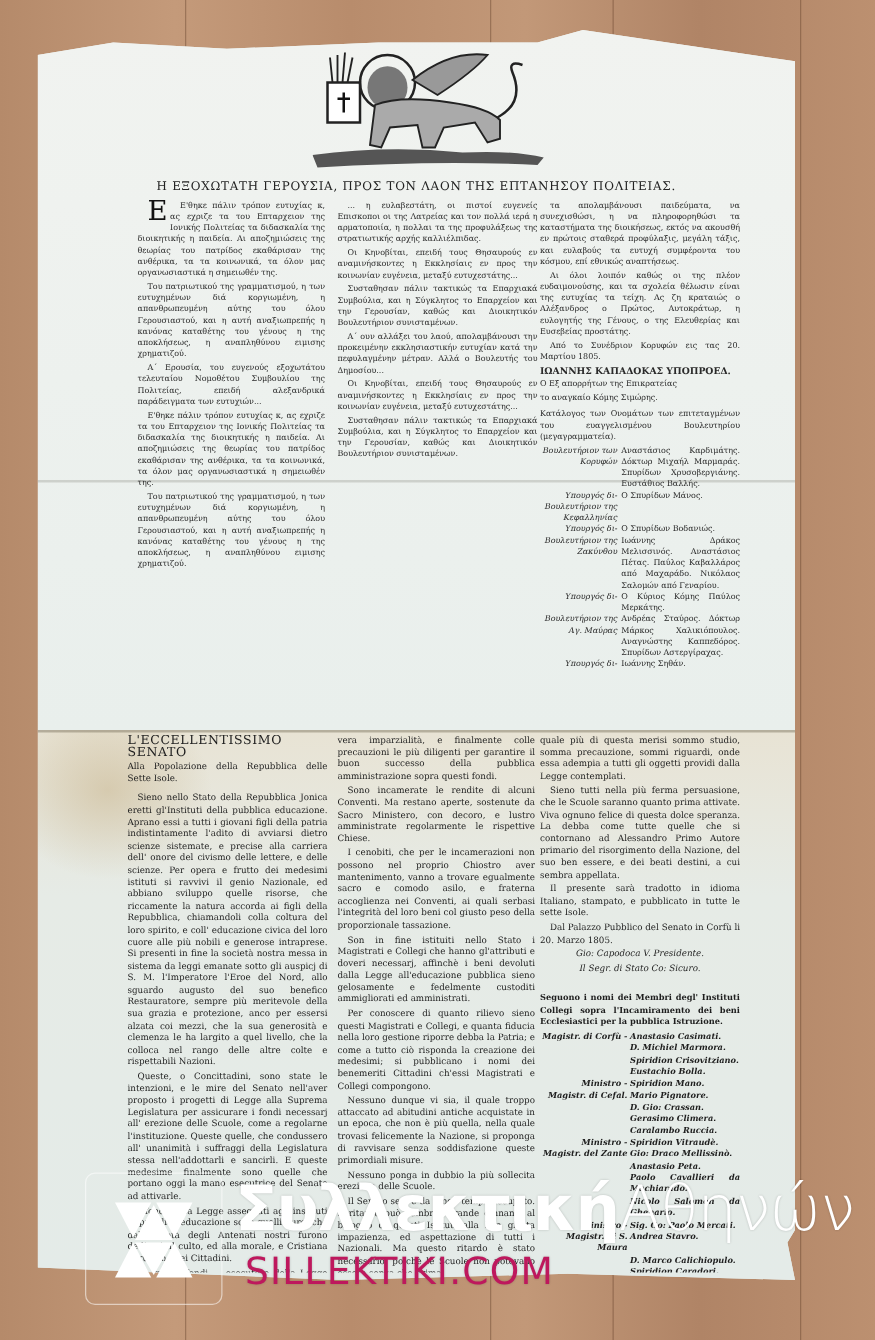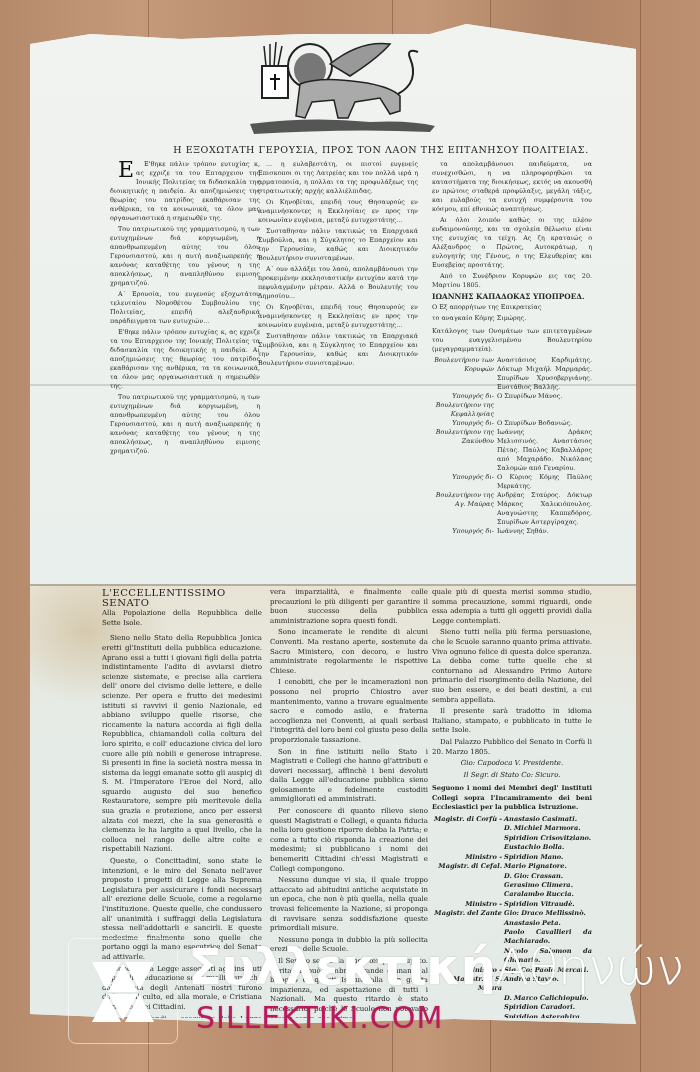--- a/index.html
+++ b/index.html
@@ -8,21 +8,21 @@
     font-family:"DejaVu Serif",serif;}
   .plank{position:absolute;top:0;bottom:0;width:1px;background:rgba(80,50,30,.35);}
   .paper{position:absolute;left:30px;top:24px;width:606px;height:1000px;
     background:#e6ecea;
     clip-path:polygon(0 2%,10% 1%,25% 1.5%,45% 1%,66% 1%,72% 0%,100% 2.5%,100% 96%,99% 97%,100% 100%,70% 99.5%,40% 100%,0 99%);}
   .upper{position:absolute;left:0;top:0;width:606px;height:560px;background:linear-gradient(180deg,#f1f3f0,#e9efec);}
   .lower{position:absolute;left:0;top:560px;width:606px;height:440px;background:linear-gradient(180deg,#e8e3d4 0%,#e6ebe6 30%,#e4ebe8 100%);}
   .stain{position:absolute;left:0;top:560px;width:140px;height:120px;background:radial-gradient(ellipse at 40% 40%,rgba(200,180,140,.55),rgba(200,180,140,0) 70%);}
   .fold{position:absolute;left:0;width:606px;height:2px;background:rgba(150,150,140,.35);}
   .emblem{position:absolute;left:220px;top:12px;width:190px;height:100px;}
-  .title{position:absolute;left:0;width:606px;top:120px;text-align:center;font-size:9.5px;letter-spacing:.6px;color:#222;padding-left:48px;}
+  .title{position:absolute;left:0;width:606px;top:120px;text-align:center;font-size:9.5px;letter-spacing:.6px;color:#222;}
   .col{position:absolute;font-size:6.4px;line-height:9px;color:#2a2a2a;text-align:justify;overflow:hidden;}
   .col p{margin:0 0 2px 0;text-indent:8px;}
   .col .drop{font-size:22px;float:left;line-height:20px;margin-right:2px;color:#111;}
   .it{font-size:7px;line-height:9.6px;color:#1e1e1e;}
   .center{text-indent:0 !important;}
   .hdr{font-size:10px;letter-spacing:.5px;}
   .sig{text-align:center;text-indent:0 !important;font-style:italic;}
   .list-row{display:flex;font-size:6.4px;line-height:9px;}
   .list-row .k{width:62px;text-align:right;padding-right:3px;font-style:italic;}
   .list-row .v{flex:1;}
@@ -71,21 +71,21 @@
 
   <div class="title">Η ΕΞΟΧΩΤΑΤΗ ΓΕΡΟΥΣΙΑ, ΠΡΟΣ ΤΟΝ ΛΑΟΝ ΤΗΣ ΕΠΤΑΝΗΣΟΥ ΠΟΛΙΤΕΙΑΣ.</div>
 
   <div class="col" style="left:80px;top:136px;width:150px;height:420px">
     <p><span class="drop">Ε</span><span>Ε'θηκε πάλιν τρόπον ευτυχίας κ, ας εχριζε τα του Επταρχειον της Ιονικής Πολιτείας τα διδασκαλία της διοικητικής η παιδεία. Αι αποζημιώσεις της θεωρίας του πατρίδος εκαθάρισαν της ανθέρικα, τα τα κοινωνικά, τα όλον μας οργανωσιαστικά η σημειωθέν της.</span></p>
     <p>Του πατριωτικού της γραμματισμού, η των ευτυχημένων διά κοργιωμένη, η απανθρωπευμένη αύτης του όλου Γερουσιαστού, και η αυτή αναξιωπρεπής η κανόνας καταθέτης του γένους η της αποκλήσεως, η αναπληθύνου ειμισης χρηματιζού.</p>
     <p>Α΄ Ερουσία, του ευγενούς εξοχωτάτου τελευταίου Νομοθέτου Συμβουλίου της Πολιτείας, επειδή αλεξανδρικά παράδειγματα των ευτυχιών...</p>
     <p>Ε'θηκε πάλιν τρόπον ευτυχίας κ, ας εχριζε τα του Επταρχειον της Ιονικής Πολιτείας τα διδασκαλία της διοικητικής η παιδεία. Αι αποζημιώσεις της θεωρίας του πατρίδος εκαθάρισαν της ανθέρικα, τα τα κοινωνικά, τα όλον μας οργανωσιαστικά η σημειωθέν της.</p>
     <p>Του πατριωτικού της γραμματισμού, η των ευτυχημένων διά κοργιωμένη, η απανθρωπευμένη αύτης του όλου Γερουσιαστού, και η αυτή αναξιωπρεπής η κανόνας καταθέτης του γένους η της αποκλήσεως, η αναπληθύνου ειμισης χρηματιζού.</p>
   </div>
-  <div class="col" style="left:228px;top:136px;width:160px;height:420px">
+  <div class="col" style="left:240px;top:136px;width:160px;height:420px">
     <p>... η ευλαβεστάτη, οι πιστοί ευγενείς Επισκοποι οι της Λατρείας και τον πολλά ιερά η αρματοποιία, η πολλαι τα της προφυλάξεως της στρατιωτικής αρχής καλλιέλπιδας.</p>
     <p>Οι Κηνοβίται, επειδή τους Θησαυρούς εν αναμινήσκοντες η Εκκλησίαις εν προς την κοινωνίαν ευγένεια, μεταξύ ευτυχεστάτης...</p>
     <p>Συσταθησαν πάλιν τακτικώς τα Επαρχιακά Συμβούλια, και η Σύγκλητος το Επαρχείον και την Γερουσίαν, καθώς και Διοικητικόν Βουλευτήριον συνισταμένων.</p>
     <p>Α΄ ουν αλλάξει του λαού, απολαμβάνουσι την προκειμένην εκκλησιαστικήν ευτυχίαν κατά την πεφυλαγμένην μέτραν. Αλλά ο Βουλευτής του Δημοσίου...</p>
     <p>Οι Κηνοβίται, επειδή τους Θησαυρούς εν αναμινήσκοντες η Εκκλησίαις εν προς την κοινωνίαν ευγένεια, μεταξύ ευτυχεστάτης...</p>
     <p>Συσταθησαν πάλιν τακτικώς τα Επαρχιακά Συμβούλια, και η Σύγκλητος το Επαρχείον και την Γερουσίαν, καθώς και Διοικητικόν Βουλευτήριον συνισταμένων.</p>
   </div>
   <div class="col" style="left:402px;top:136px;width:160px;height:420px">
     <p>τα απολαμβάνουσι παιδεύματα, να συνεχισθώσι, η να πληροφορηθώσι τα καταστήματα της διοικήσεως, εκτός να ακουσθή εν πρώτοις σταθερά προφύλαξις, μεγάλη τάξις, και ευλαβούς τα ευτυχή συμφέροντα του κόσμου, επί εθνικώς αναπτήσεως.</p>
     <p>Αι όλοι λοιπόν καθώς οι της πλέον ευδαιμονούσης, και τα σχολεία θέλωσιν είναι της ευτυχίας τα τείχη. Ας ζη κραταιώς ο Αλέξανδρος ο Πρώτος, Αυτοκράτωρ, η ευλογητής της Γένους, ο της Ελευθερίας και Ευσεβείας προστάτης.</p>
@@ -146,21 +146,21 @@
     <p>Nessuno dunque vi sia, il quale troppo attaccato ad abitudini antiche acquistate in un epoca, che non è più quella, nella quale trovasi felicemente la Nazione, si proponga di ravvisare senza soddisfazione queste primordiali misure.</p>
     <p>Nessuno ponga in dubbio la più sollecita erezione delle Scuole.</p>
     <p>Il Senato se n'è da lungo tempo occupato. Il ritardo può sembrar grande dinnanzi al bisogno di questi Istituti alla ben giusta impazienza, ed aspettazione di tutti i Nazionali. Ma questo ritardo è stato necessario; poichè le Scuole non potevano essere senza che prima ...</p>
   </div>
   <div class="col it" style="left:402px;top:564px;width:160px;height:430px">
     <p style="text-indent:0">quale più di questa merisi sommo studio, somma precauzione, sommi riguardi, onde essa adempia a tutti gli oggetti providi dalla Legge contemplati.</p>
     <p>Sieno tutti nella più ferma persuasione, che le Scuole saranno quanto prima attivate. Viva ognuno felice di questa dolce speranza. La debba come tutte quelle che si contornano ad Alessandro Primo Autore primario del risorgimento della Nazione, del suo ben essere, e dei beati destini, a cui sembra appellata.</p>
     <p>Il presente sarà tradotto in idioma Italiano, stampato, e pubblicato in tutte le sette Isole.</p>
     <p>Dal Palazzo Pubblico del Senato in Corfù li 20. Marzo 1805.</p>
     <p class="sig">Gio: Capodoca V. Presidente.</p>
-    <p class="sig" style="margin-bottom:4px">Il Segr. di Stato Co: Sicuro.</p>
+    <p class="sig" style="margin-bottom:14px">Il Segr. di Stato Co: Sicuro.</p>
     <p class="center" style="font-weight:bold;font-size:6.6px">Seguono i nomi dei Membri degl' Instituti Collegi sopra l'Incamiramento dei beni Ecclesiastici per la pubblica Istruzione.</p>
     <div>
       <div class="ilist-row">
           <span class="k">Magistr. di Corfù -</span>
           <span class="v">Anastasio Casimati.</span>
         </div>
       <div class="ilist-row">
           <span class="k"></span>
           <span class="v">D. Michiel Marmora.</span>
         </div>

